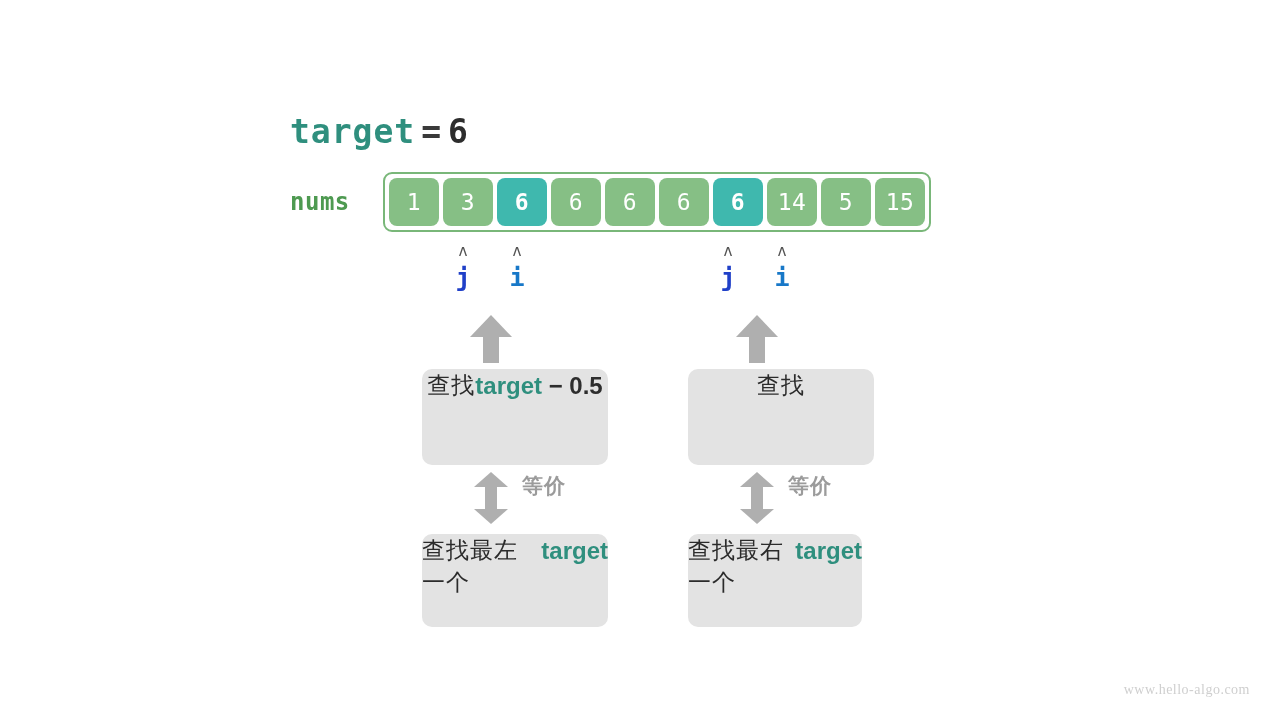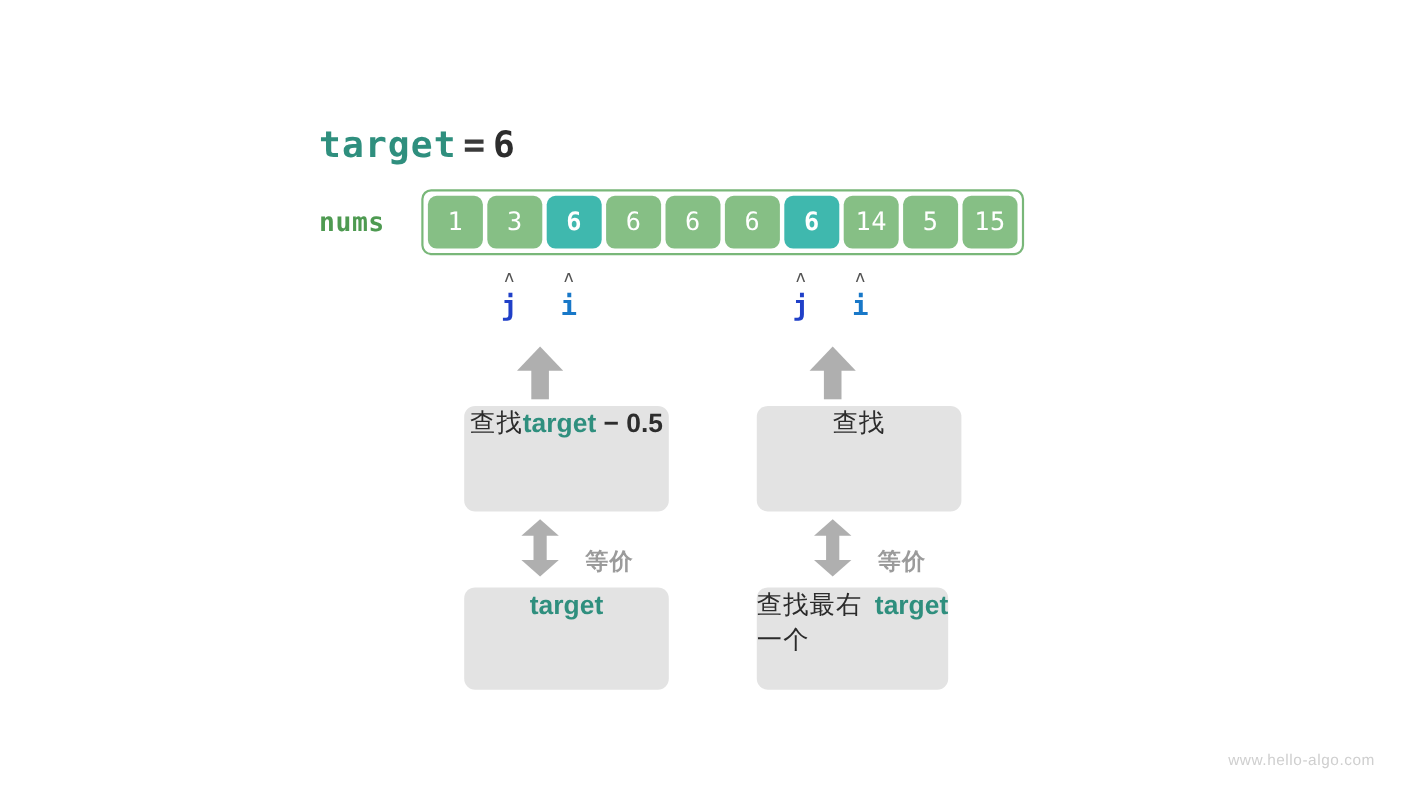--- a/index.html
+++ b/index.html
@@ -148,22 +148,22 @@
     line-height: 34px;
     white-space: nowrap;
   }
   .gbox .line2 .kw { color: #2F8F7E; }
   .gbox .line2 .op { color: #2D2D2D; }
 
   
   .dbl-wrap {
     position: absolute;
     display: flex;
-    align-items: flex-end;
-    gap: 24px;
+    align-items: flex-start;
+    gap: 14px;
   }
   .dbl-arrow {
     position: relative;
     width: 34px;
     height: 52px;
   }
   .dbl-arrow .shaft {
     position: absolute;
     left: 11px;
     top: 13px;
@@ -198,21 +198,21 @@
     color: #9B9B9B;
     letter-spacing: 1px;
     white-space: nowrap;
   }
 
   
   #watermark {
     position: absolute;
     right: 30px;
     bottom: 22px;
-    font-family: Liberation Sans, sans-serif;
+    font-family: Liberation Serif, serif;
     font-size: 14px;
     color: #CFCFCF;
     letter-spacing: 0.5px;
   }
 </style>
 </head>
 <body>
 
 <div id="target-line">
   <span class="kw">target</span><span class="op">=</span><span class="val">6</span>
@@ -281,20 +281,21 @@
 <div class="dbl-wrap" style="left:740px; top:472px;">
   <div class="dbl-arrow">
     <div class="head-up"></div>
     <div class="shaft"></div>
     <div class="head-dn"></div>
   </div>
   <div class="dbl-label">等价</div>
 </div>
 
 <div class="gbox" style="left:398px; top:534px; width:186px; height:93px;">
+  <div class="line1">查找最左一个</div>
   <div class="line2">
     <span class="kw">target</span>
   </div>
 </div>
 <div class="gbox" style="left:664px; top:534px; width:174px; height:93px;">
   <div class="line1">查找最右一个</div>
   <div class="line2">
     <span class="kw">target</span>
   </div>
 </div>

